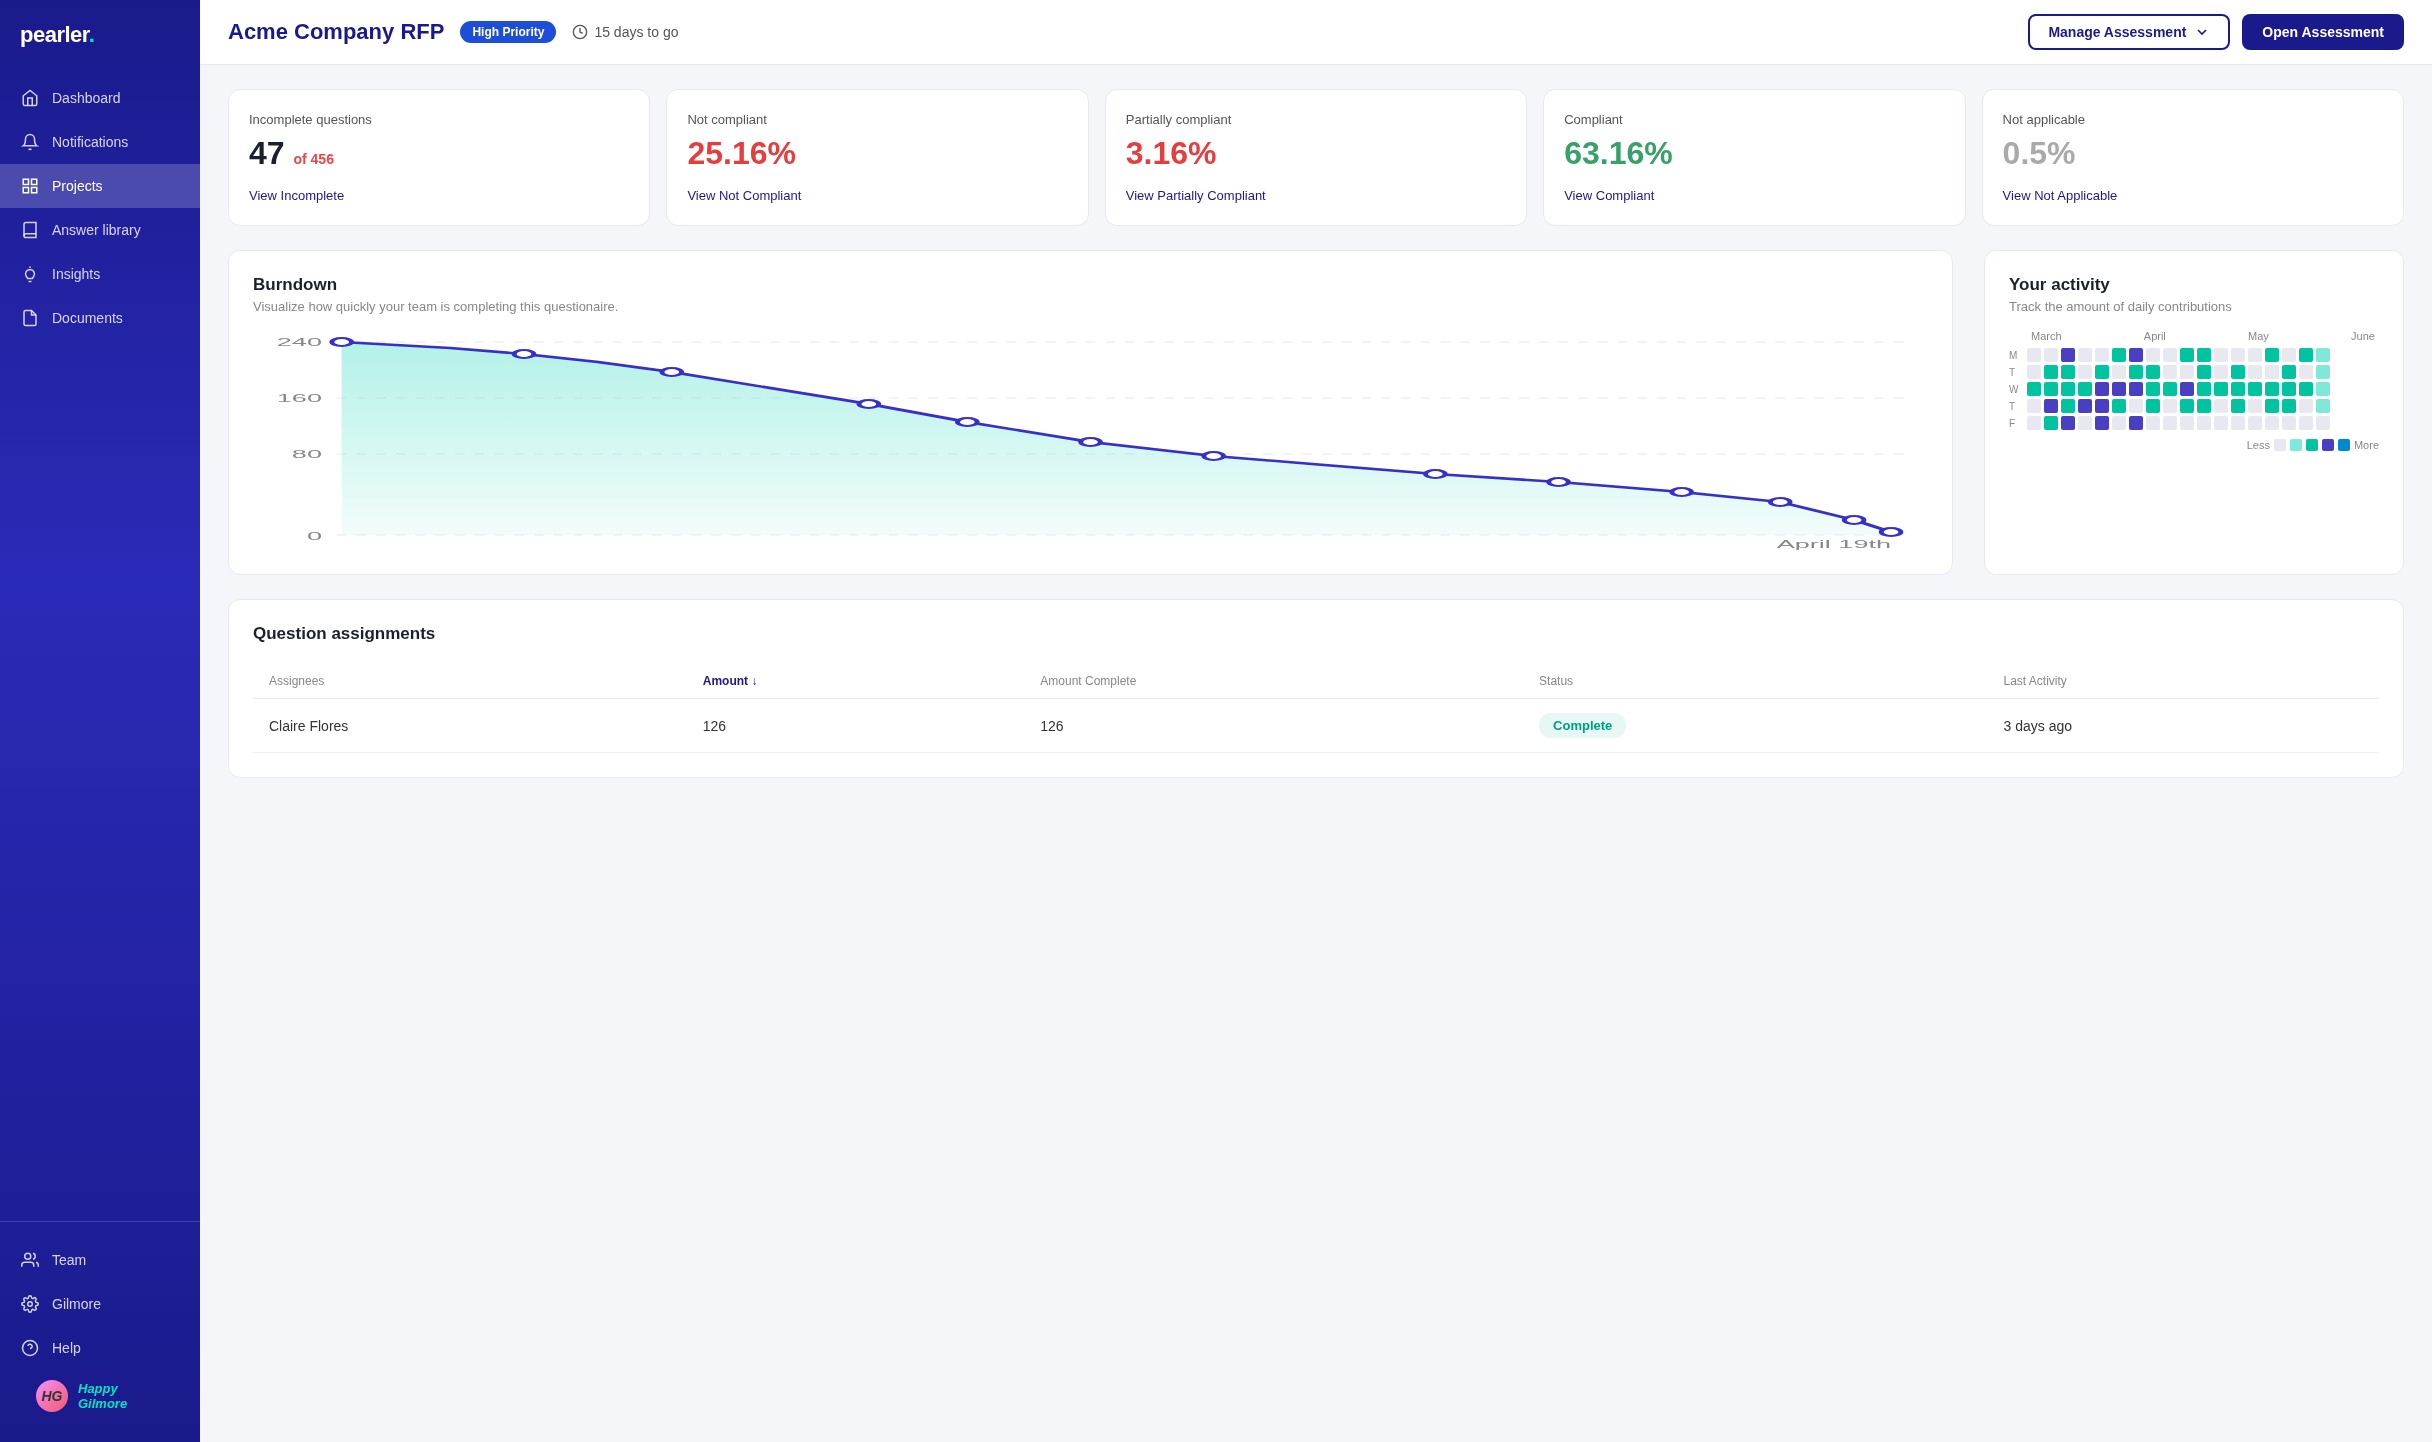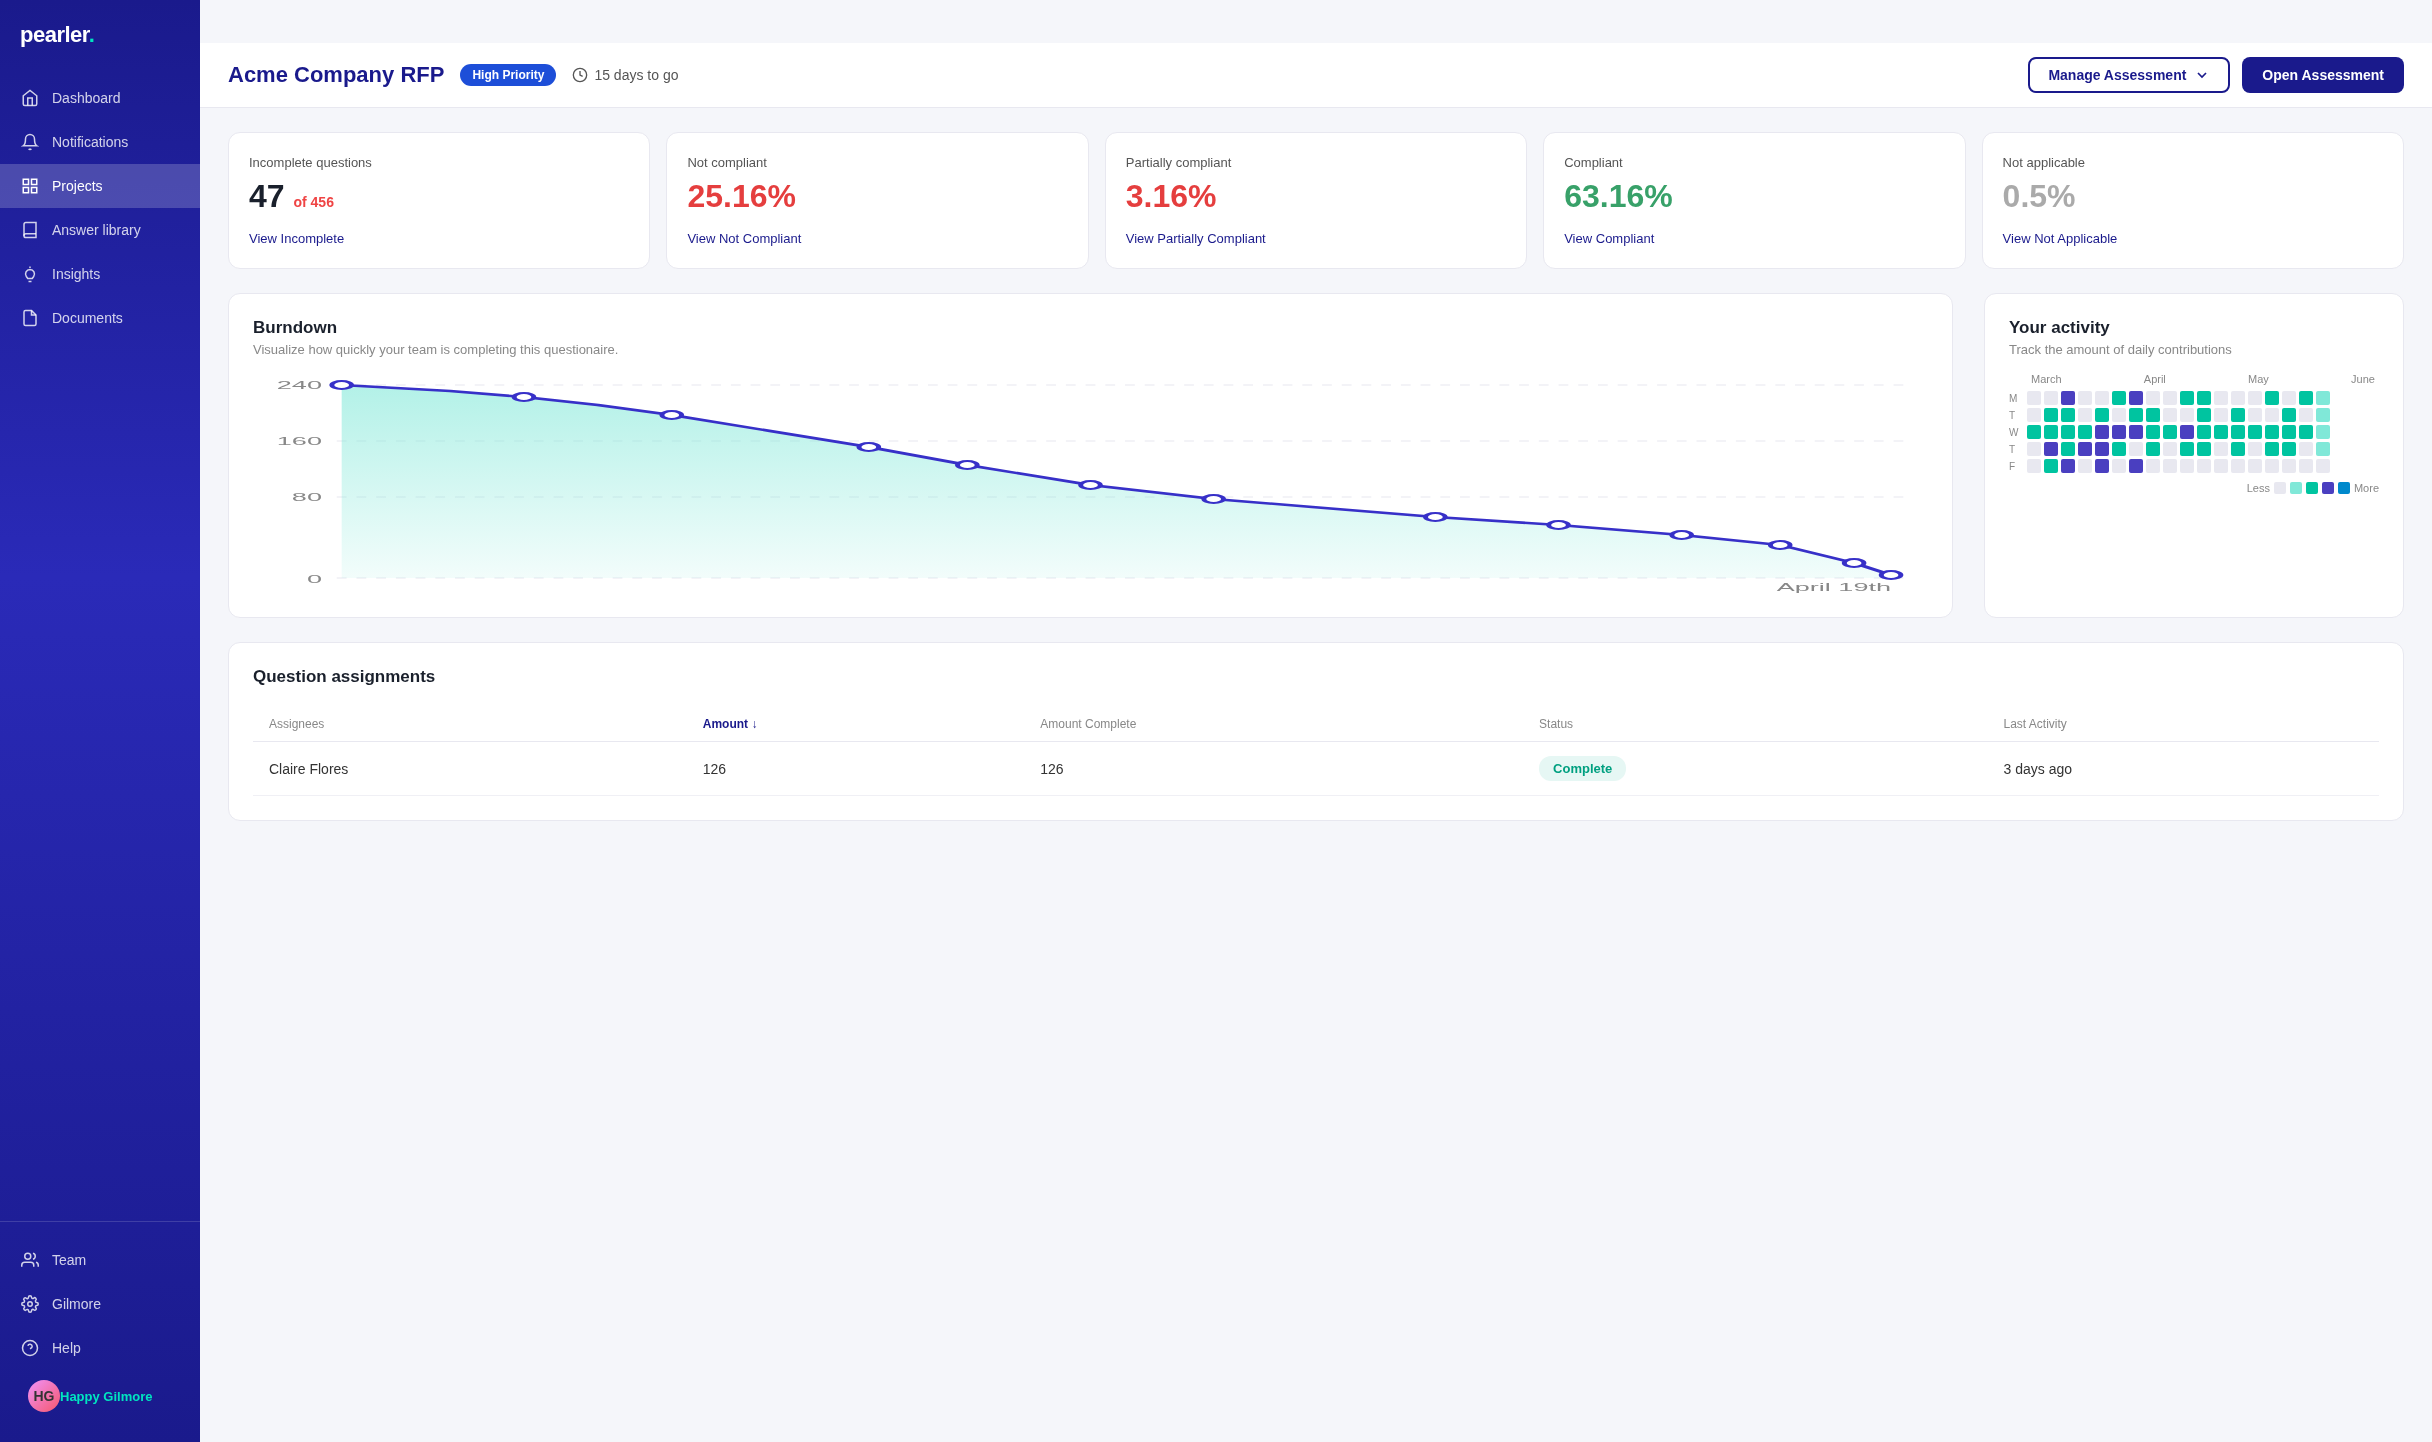--- a/index.html
+++ b/index.html
@@ -37,22 +37,24 @@
       font-weight: 500;
       border-radius: 0;
       transition: background 0.2s;
     }
     .nav-item.active { background: rgba(255,255,255,0.2); color: white; }
     .nav-icon { width: 20px; height: 20px; display: flex; align-items: center; justify-content: center; flex-shrink: 0; }
     .sidebar-bottom { padding: 16px 0 20px; border-top: 1px solid rgba(255,255,255,0.15); }
     .user-item {
       display: flex;
       align-items: center;
-      padding: 10px 28px;
+      gap: 10px;
+      padding: 10px 36px;
       cursor: pointer;
+      font-style: italic;
     }
     .user-avatar {
       width: 32px; height: 32px; border-radius: 50%;
       background: #ccc;
       overflow: hidden;
       flex-shrink: 0;
       display: flex; align-items: center; justify-content: center;
       font-size: 14px; font-weight: 600; color: #333;
       background: linear-gradient(135deg, #f093fb, #f5576c);
     }
@@ -69,21 +71,20 @@
     .page-header {
       background: white;
       padding: 14px 28px;
       display: flex;
       align-items: center;
       gap: 16px;
       border-bottom: 1px solid #e8e8f0;
       position: sticky;
       top: 0;
       z-index: 10;
-      margin-top: 43px;
     }
     .page-title {
       font-size: 22px;
       font-weight: 700;
       color: #1a1a8c;
     }
     .badge-high-priority {
       background: #1d4ed8;
       color: white;
       padding: 4px 12px;

